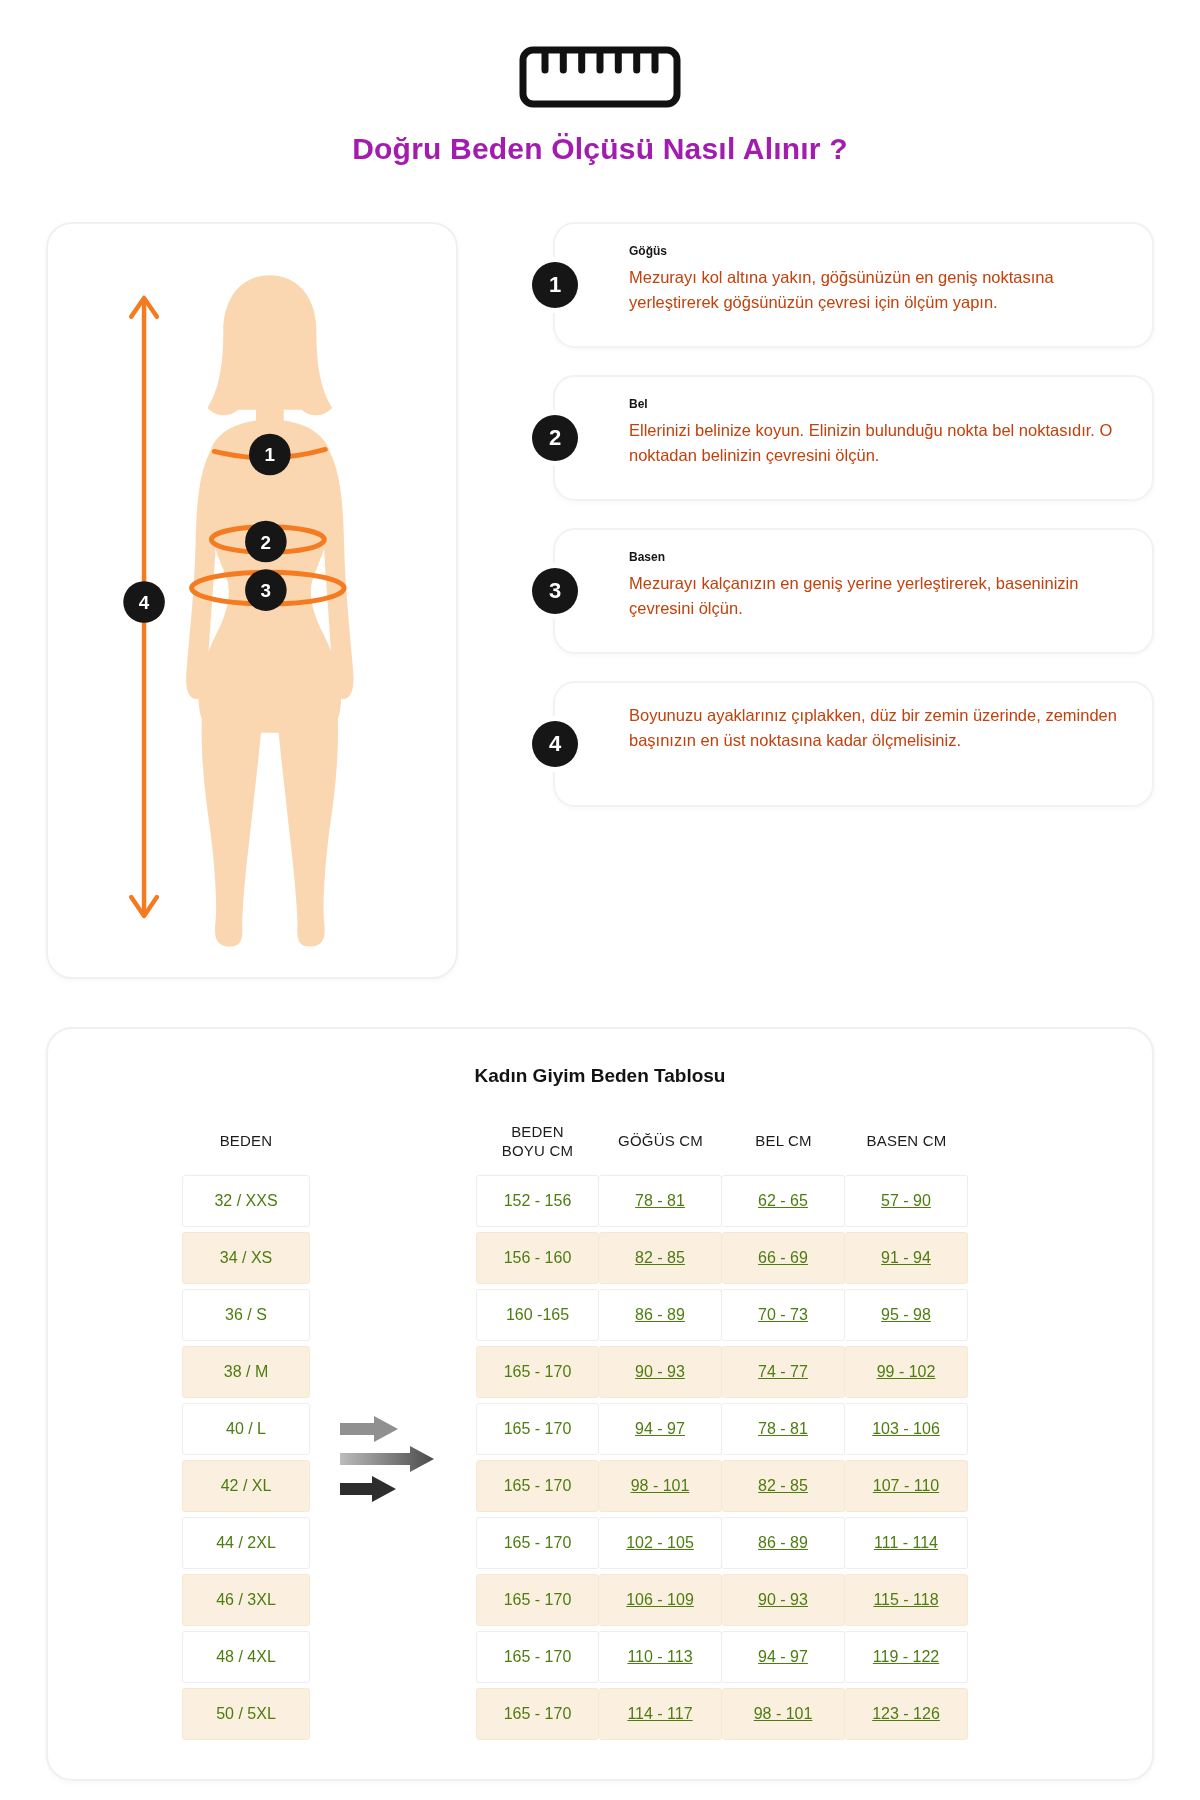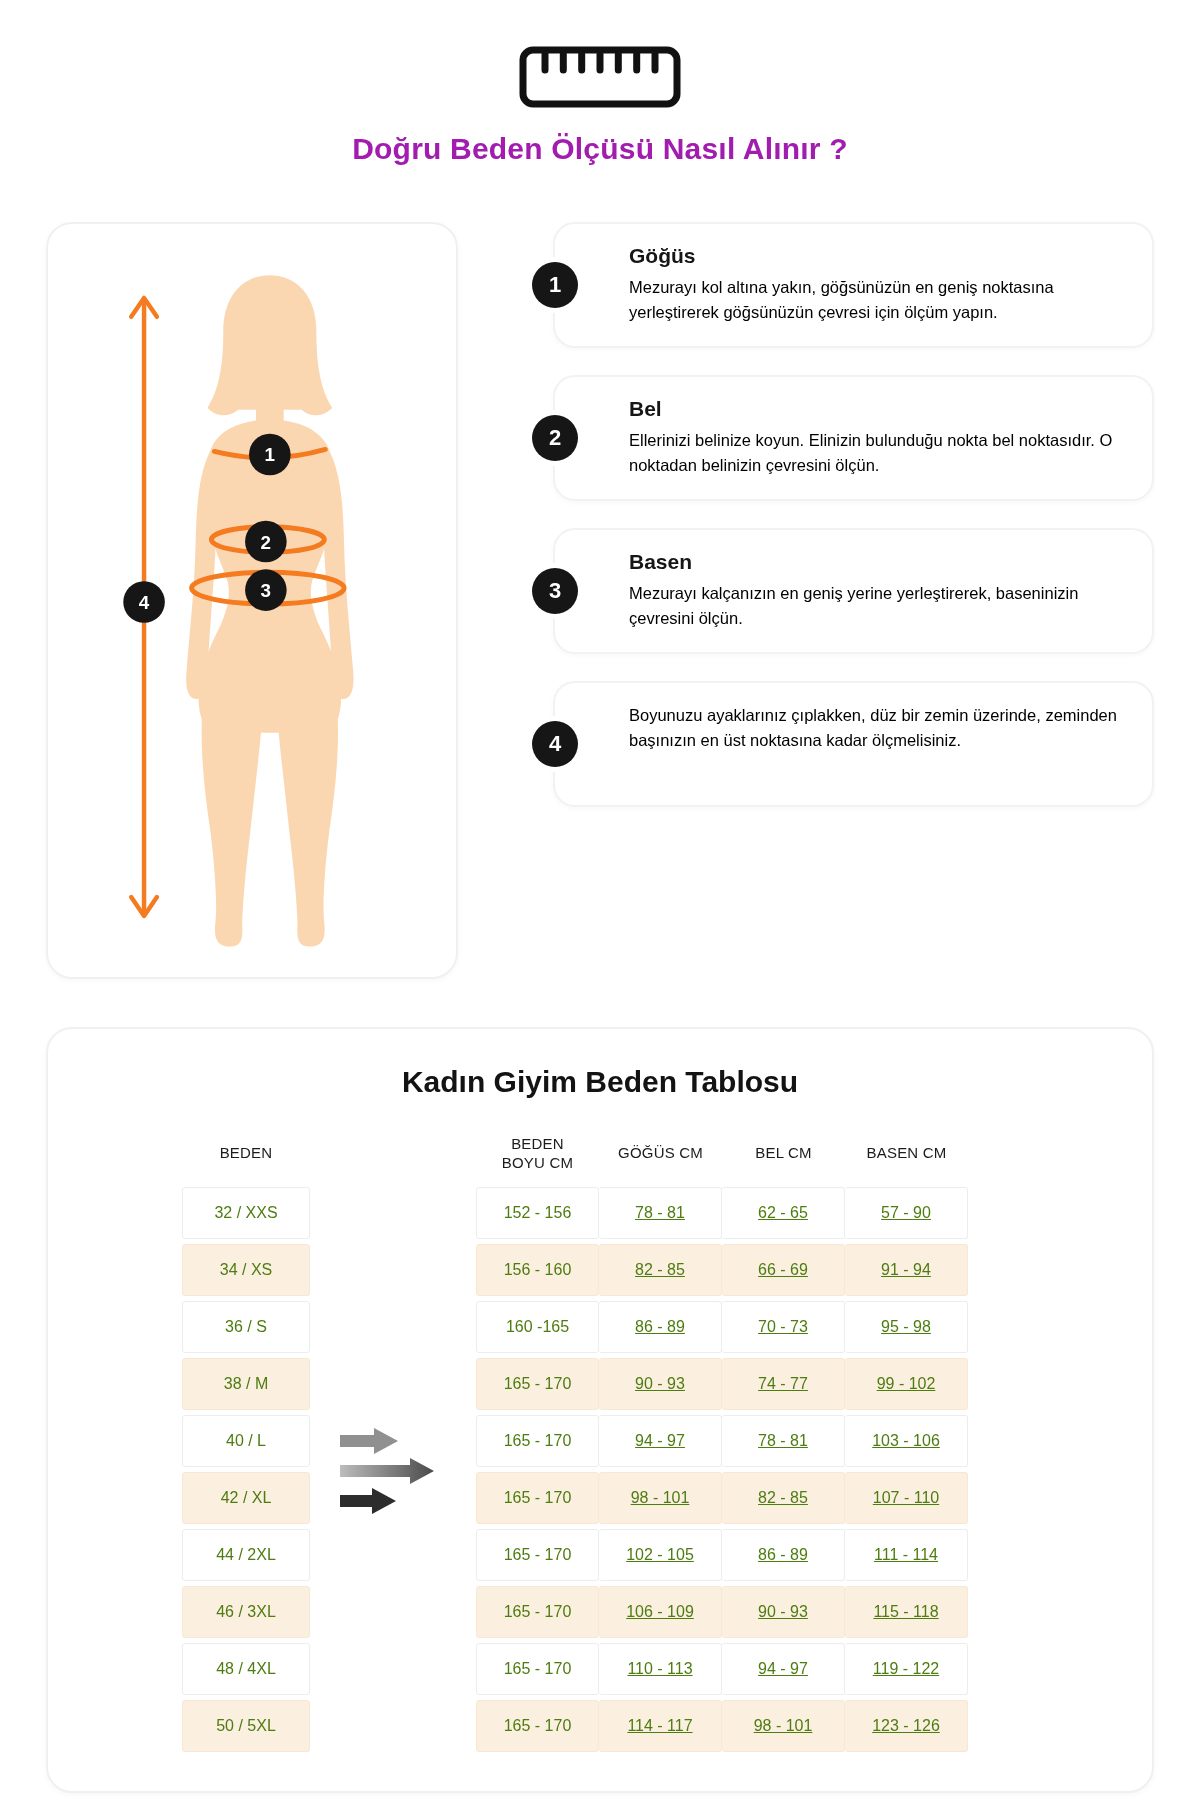--- a/index.html
+++ b/index.html
@@ -18,27 +18,27 @@
   .figure-card svg{display:block;width:100%;height:100%;}
 
   .instructions{flex:1;display:flex;flex-direction:column;gap:27px;padding-top:0;}
   .icard{position:relative;border:2px solid #f2f2f2;border-radius:22px;
     padding:20px 26px 20px 74px;min-height:126px;box-sizing:border-box;
     box-shadow:0 2px 5px rgba(0,0,0,.03);background:#fff;}
   .icard .num{position:absolute;left:-23px;top:50%;transform:translateY(-50%);
     width:46px;height:46px;border-radius:50%;background:#161616;color:#fff;
     display:flex;align-items:center;justify-content:center;
     font-size:22px;font-weight:700;box-shadow:0 0 0 5px #fff;}
-  .icard h3{margin:0 0 7px;font-size:21px;font-weight:700;color:#161616;}
-  .icard p{margin:0;font-size:16.5px;line-height:1.5;color:#000000;max-width:505px;}
+  .icard h3{margin:0 0 7px;font-size:12px;font-weight:700;color:#161616;}
+  .icard p{margin:0;font-size:16.5px;line-height:1.5;color:#c2410c;max-width:505px;}
 
   
   .table-card{margin-top:48px;border:2px solid #f0f0f0;border-radius:26px;
     padding:36px 0 34px;box-shadow:0 2px 6px rgba(0,0,0,.03);background:#fff;box-sizing:border-box;}
-  .table-title{text-align:center;font-size:30px;font-weight:700;margin:0 0 30px;color:#131313;}
+  .table-title{text-align:center;font-size:19px;font-weight:700;margin:0 0 30px;color:#131313;}
   .size-table{position:relative;width:836px;margin:0 auto;}
   .t-head{display:grid;grid-template-columns:128px 166px repeat(4,123px);
     height:48px;align-items:center;margin-bottom:10px;}
   .th{text-align:center;font-size:15px;font-weight:500;color:#1c1c1c;line-height:1.3;letter-spacing:.2px;}
   .th-wrap{padding:0 16px;}
   .t-row{display:grid;grid-template-columns:128px 166px repeat(4,123px);margin-bottom:5px;}
   .cell{height:52px;display:flex;align-items:center;justify-content:center;
     font-size:16px;color:#4d7c0f;background:#fff;border:1px solid #ededed;
     border-radius:3px;box-sizing:border-box;}
   .measure-cell ~ .measure-cell{border-left:none;text-decoration:underline;}

